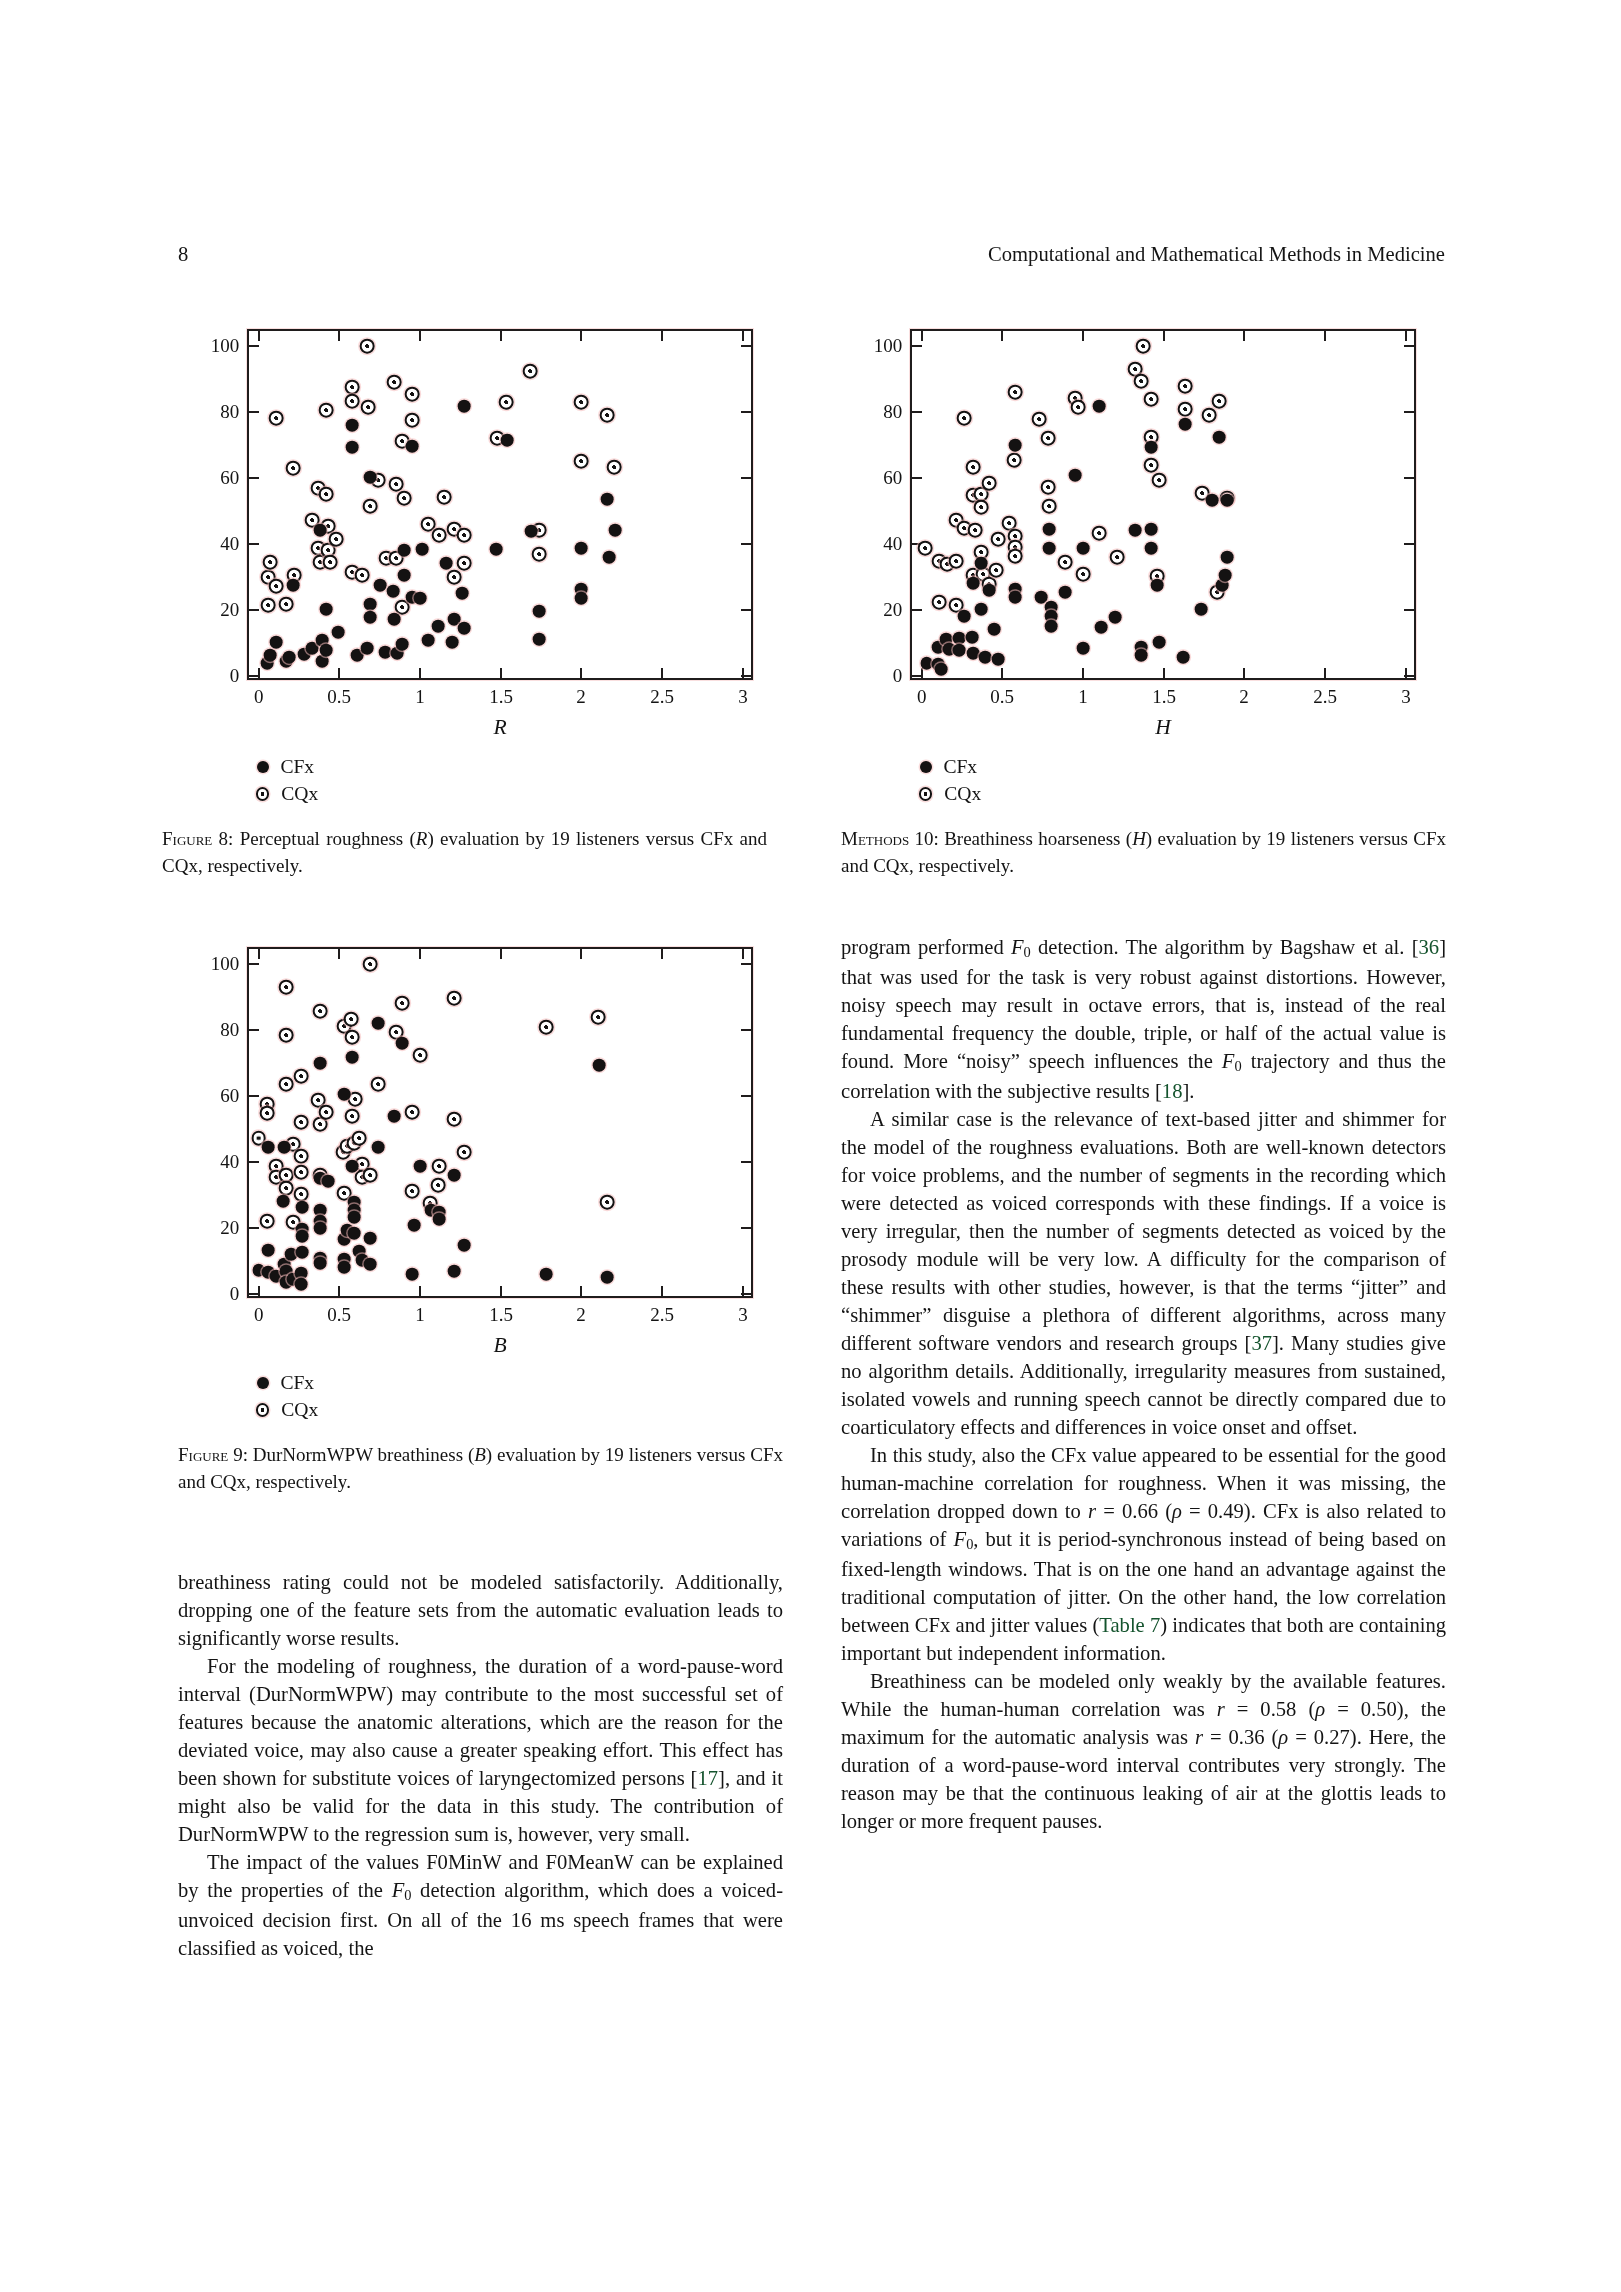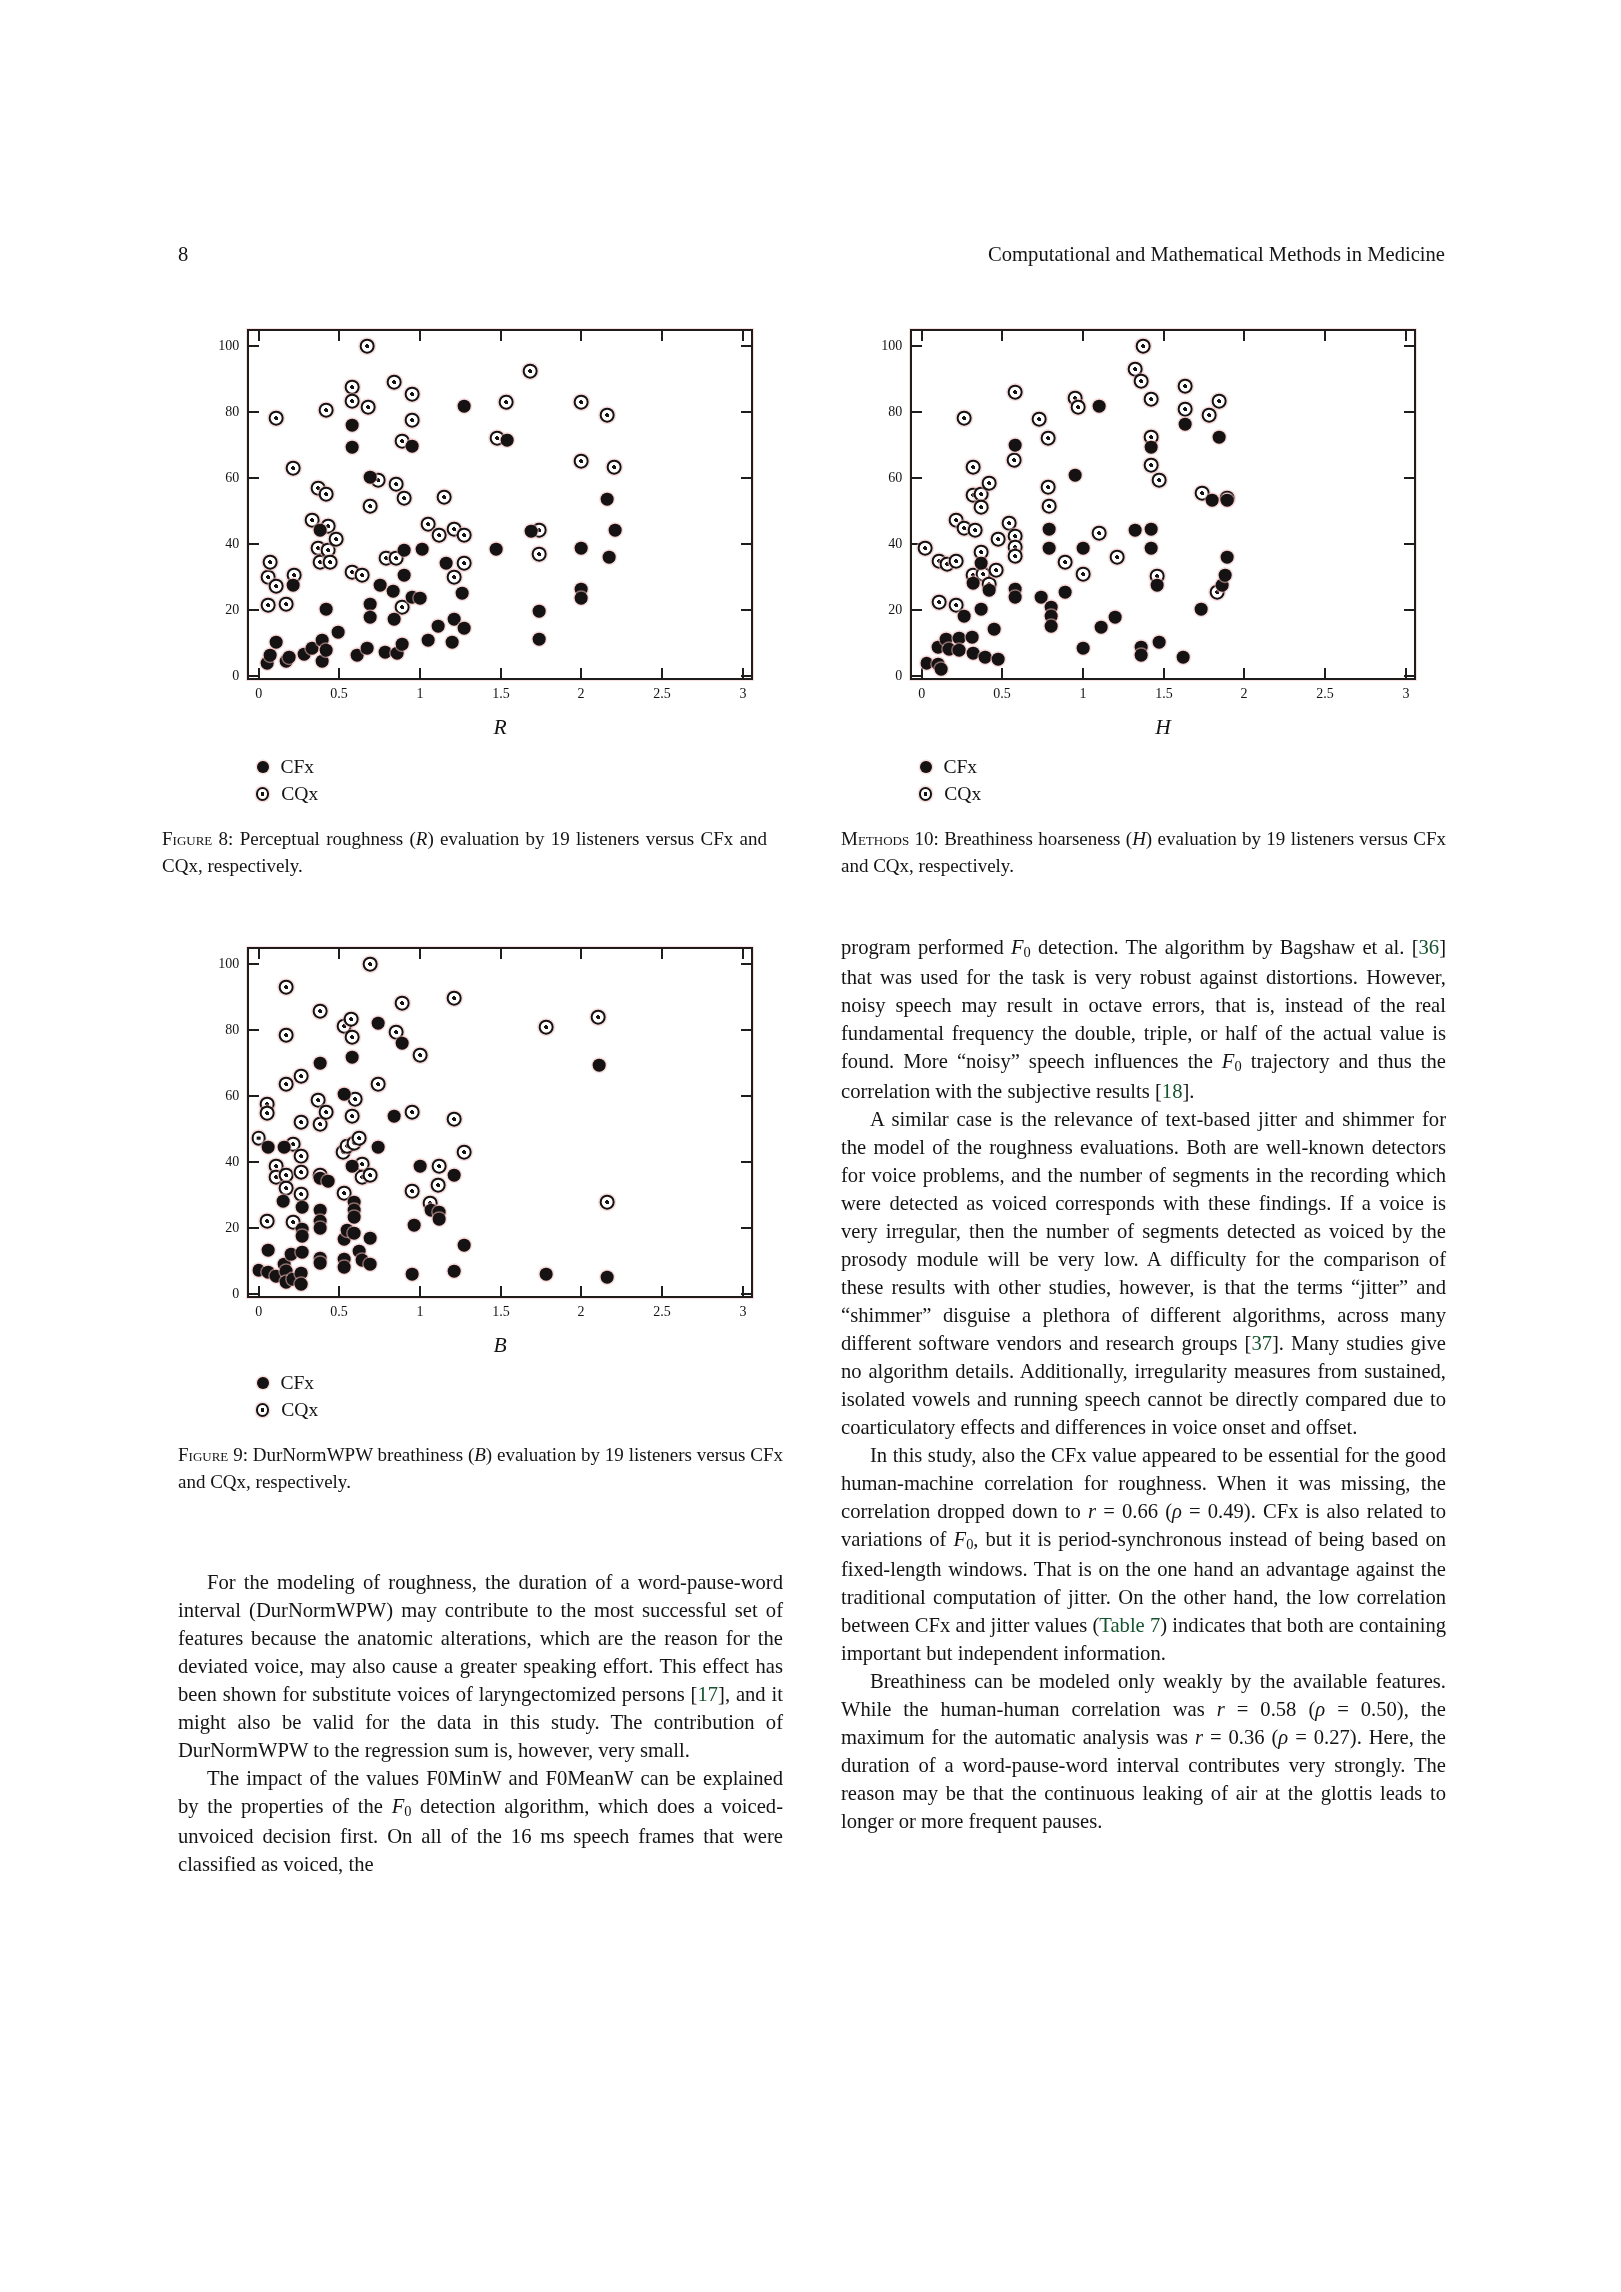--- a/index.html
+++ b/index.html
@@ -12,21 +12,21 @@
     justify-content:space-between;font-size:20.6px;}
   
   .chart{position:absolute;width:502px;height:347px;border:2px solid #1f1c1c;
     box-shadow:0 0 0 1px rgba(242,185,185,.45);}
   #chart-0{left:247px;top:329px;}
   #chart-1{left:910px;top:329px;}
   #chart-2{left:247px;top:947px;}
   .tick{position:absolute;background:#1f1c1c;}
   .tick-x{width:2px;height:9.8px;}
   .tick-y{width:9.8px;height:2px;}
-  .xlab,.ylab{position:absolute;font-size:14px;color:#141414;white-space:nowrap;}
+  .xlab,.ylab{position:absolute;font-size:19px;color:#141414;white-space:nowrap;}
   .xlab{transform:translate(-50%,0);}
   .ylab{transform:translate(-100%,-50%);}
   .axis-title{position:absolute;font-size:21.6px;font-style:italic;transform:translate(-50%,0);}
   .pt{position:absolute;transform:translate(-50%,-50%);border-radius:50%;box-sizing:border-box;}
   .pt-cfx{width:12.7px;height:12.7px;background:#141212;
     box-shadow:0 0 0 1.5px rgba(244,186,186,.55);}
   .pt-cqx{width:14.7px;height:14.7px;background:
       radial-gradient(circle at 50% 50%, #141212 0 1.9px, #ffffff 2.1px);
     border:2.2px solid #141212;box-shadow:0 0 0 1.5px rgba(244,186,186,.55);}
   
@@ -538,20 +538,21 @@
     <span class="m-cqx"></span>
     <span class="leg-label">CQx</span>
   </div>
 </div>
 
 <div class="caption" id="cap-0"><span class="sc">Figure 8: </span><span>Perceptual roughness (</span><span class="it">R</span><span>) evaluation by 19 listeners versus CFx and CQx, respectively.</span></div>
 <div class="caption" id="cap-1"><span class="sc">Methods 10: </span><span>Breathiness hoarseness (</span><span class="it">H</span><span>) evaluation by 19 listeners versus CFx and CQx, respectively.</span></div>
 <div class="caption" id="cap-2"><span class="sc">Figure 9: </span><span>DurNormWPW breathiness (</span><span class="it">B</span><span>) evaluation by 19 listeners versus CFx and CQx, respectively.</span></div>
 
 <div class="col" id="col-left">
+    <p><span>breathiness rating could not be modeled satisfactorily. Additionally, dropping one of the feature sets from the automatic evaluation leads to significantly worse results.</span></p>
     <p class="indent"><span>For the modeling of roughness, the duration of a word-pause-word interval (DurNormWPW) may contribute to the most successful set of features because the anatomic alterations, which are the reason for the deviated voice, may also cause a greater speaking effort. This effect has been shown for substitute voices of laryngectomized persons [</span><span class="ref">17</span><span>], and it might also be valid for the data in this study. The contribution of DurNormWPW to the regression sum is, however, very small.</span></p>
     <p class="indent"><span>The impact of the values F0MinW and F0MeanW can be explained by the properties of the </span><span class="it">F</span><span class="sub">0</span><span> detection algorithm, which does a voiced-unvoiced decision first. On all of the 16 ms speech frames that were classified as voiced, the</span></p>
   </div>
 <div class="col" id="col-right">
     <p><span>program performed </span><span class="it">F</span><span class="sub">0</span><span> detection. The algorithm by Bagshaw et al. [</span><span class="ref">36</span><span>] that was used for the task is very robust against distortions. However, noisy speech may result in octave errors, that is, instead of the real fundamental frequency the double, triple, or half of the actual value is found. More “noisy” speech influences the </span><span class="it">F</span><span class="sub">0</span><span> trajectory and thus the correlation with the subjective results [</span><span class="ref">18</span><span>].</span></p>
     <p class="indent"><span>A similar case is the relevance of text-based jitter and shimmer for the model of the roughness evaluations. Both are well-known detectors for voice problems, and the number of segments in the recording which were detected as voiced corresponds with these findings. If a voice is very irregular, then the number of segments detected as voiced by the prosody module will be very low. A difficulty for the comparison of these results with other studies, however, is that the terms “jitter” and “shimmer” disguise a plethora of different algorithms, across many different software vendors and research groups [</span><span class="ref">37</span><span>]. Many studies give no algorithm details. Additionally, irregularity measures from sustained, isolated vowels and running speech cannot be directly compared due to coarticulatory effects and differences in voice onset and offset.</span></p>
     <p class="indent"><span>In this study, also the CFx value appeared to be essential for the good human-machine correlation for roughness. When it was missing, the correlation dropped down to </span><span class="it">r</span><span> = 0.66 (</span><span class="it">ρ</span><span> = 0.49). CFx is also related to variations of </span><span class="it">F</span><span class="sub">0</span><span>, but it is period-synchronous instead of being based on fixed-length windows. That is on the one hand an advantage against the traditional computation of jitter. On the other hand, the low correlation between CFx and jitter values (</span><span class="ref">Table 7</span><span>) indicates that both are containing important but independent information.</span></p>
     <p class="indent"><span>Breathiness can be modeled only weakly by the available features. While the human-human correlation was </span><span class="it">r</span><span> = 0.58 (</span><span class="it">ρ</span><span> = 0.50), the maximum for the automatic analysis was </span><span class="it">r</span><span> = 0.36 (</span><span class="it">ρ</span><span> = 0.27). Here, the duration of a word-pause-word interval contributes very strongly. The reason may be that the continuous leaking of air at the glottis leads to longer or more frequent pauses.</span></p>
   </div>
 

